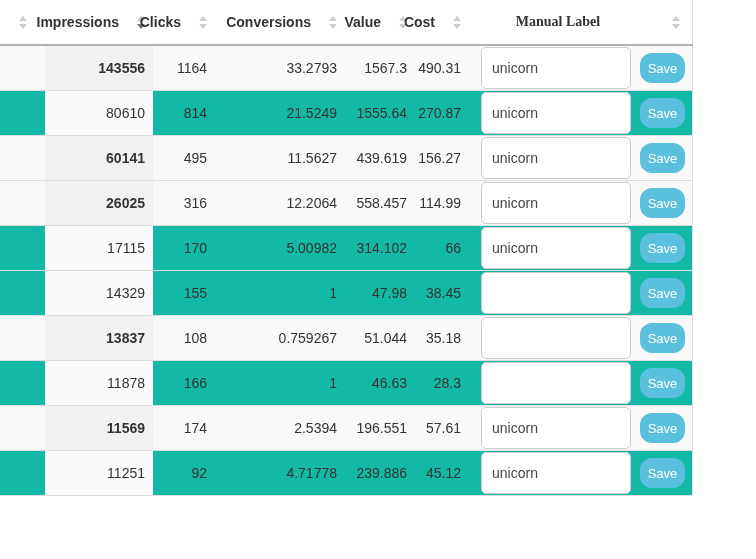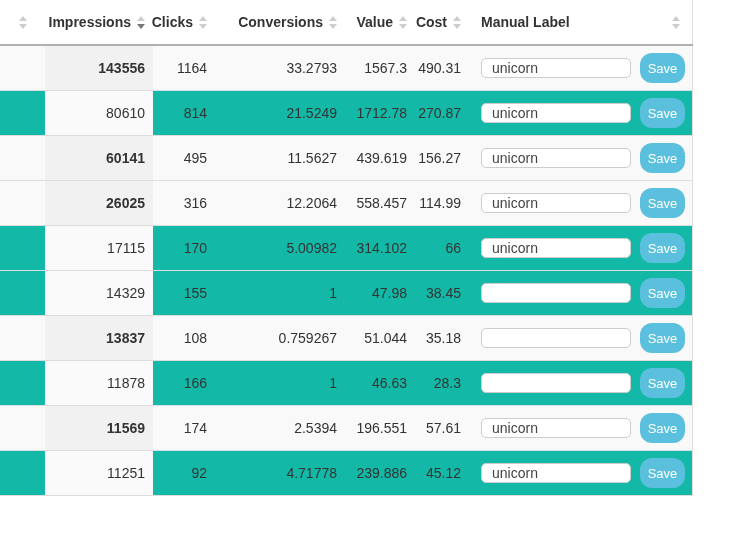--- a/index.html
+++ b/index.html
@@ -35,25 +35,25 @@
     font-weight: bold;
     font-size: 14px;
     color: var(--text);
     background: #ffffff;
     border-bottom: 2px solid var(--header-border);
     cursor: pointer;
   }
   .th-inner {
     display: flex;
     align-items: center;
-    gap: 6px;
+    gap: 18px;
   }
   th.num .th-inner { justify-content: flex-end; padding-right: 8px; }
   th.sort-col .th-inner { justify-content: center; }
-  th.label-col .th-inner { justify-content: flex-start; padding-left: 12px; }
+  th.label-col .th-inner { justify-content: center; padding-left: 12px; font-family: Liberation Serif, serif; }
   th.save-col .th-inner { justify-content: flex-end; padding-right: 12px; }
 
   .sort-icon { display: inline-flex; flex-direction: column; gap: 3px; }
   .tri { width: 0; height: 0; border-left: 4px solid transparent; border-right: 4px solid transparent; }
   .tri.up   { border-bottom: 5px solid var(--sort-icon-inactive); }
   .tri.down { border-top: 5px solid var(--sort-icon-inactive); }
   .tri.down.active { border-top-color: var(--sort-icon-active); }
 
   tbody td {
     height: 44px;
@@ -67,21 +67,21 @@
   tbody tr.even { background: #14b8a6; }
   tbody tr.odd  td.sorted { background: var(--sorted-cell-stripe); font-weight: bold; }
   tbody tr.even td.sorted { background: var(--sorted-cell-white); }
 
   td.num { text-align: right; padding-right: 8px; }
   td.label-col { padding-left: 12px; }
   td.save-col { padding-left: 5px; }
 
   .label-input {
     width: 150px;
-    height: 20px;
+    height: 42px;
     box-sizing: border-box;
     border: 1px solid #cccccc;
     border-radius: 5px;
     padding: 4px 10px;
     font-size: 14px;
     font-family: inherit;
     color: #444444;
     background: #ffffff;
     outline: none;
   }
@@ -191,21 +191,21 @@
         <td class="num">1567.3</td>
         <td class="num">490.31</td>
         <td class="label-col"><input type="text" class="label-input" value="unicorn" style=""></td>
         <td class="save-col"><button class="save-btn">Save</button></td>
       </tr>
       <tr class="even">
         <td class="sort-col"></td>
         <td class="num sorted">80610</td>
         <td class="num">814</td>
         <td class="num">21.5249</td>
-        <td class="num">1712.78</td>
+        <td class="num">1555.64</td>
         <td class="num">270.87</td>
         <td class="label-col"><input type="text" class="label-input" value="unicorn" style=""></td>
         <td class="save-col"><button class="save-btn">Save</button></td>
       </tr>
       <tr class="odd">
         <td class="sort-col"></td>
         <td class="num sorted">60141</td>
         <td class="num">495</td>
         <td class="num">11.5627</td>
         <td class="num">439.619</td>

